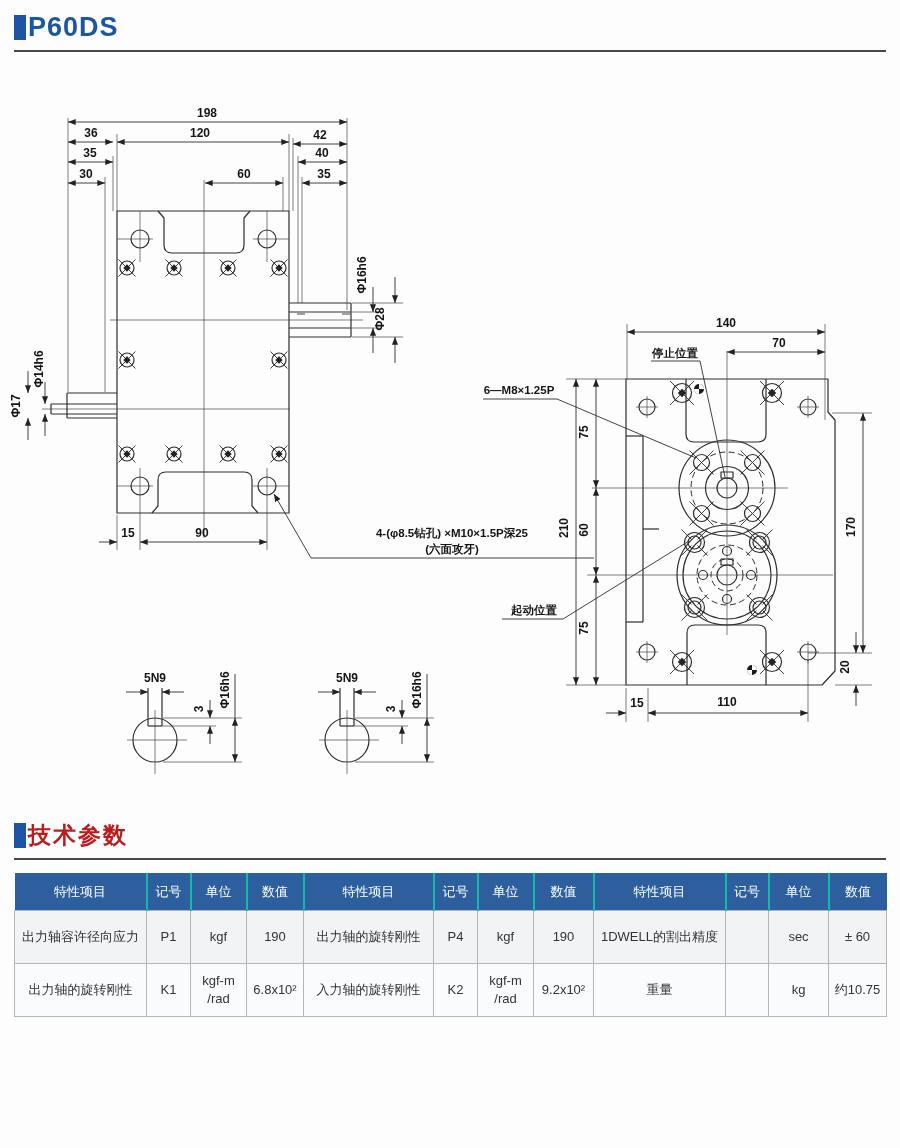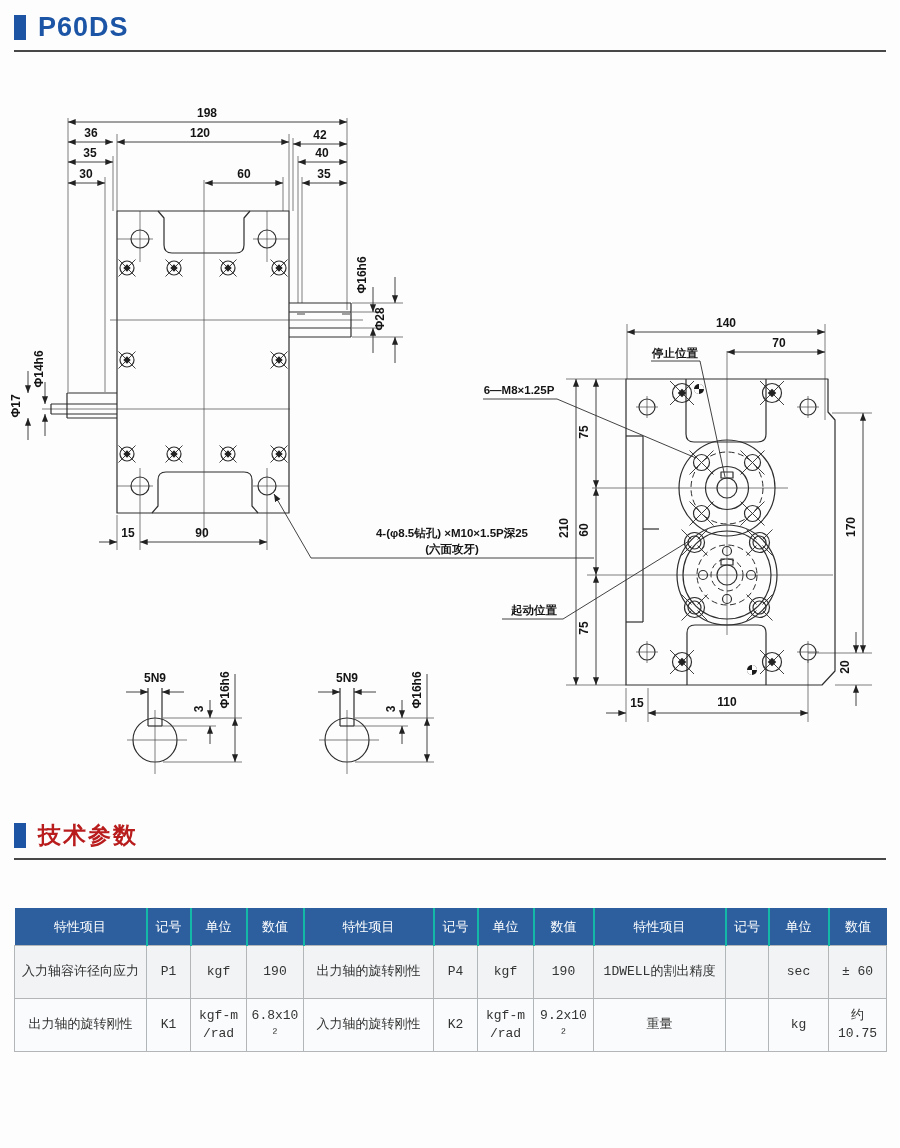--- a/index.html
+++ b/index.html
@@ -1,33 +1,33 @@
 <!DOCTYPE html>
 <html><head>
 <meta charset="utf-8">
 <style>
   html,body{margin:0;padding:0;background:#fdfdfd;}
   .page{position:relative;width:900px;height:1148px;background:#fdfdfd;overflow:hidden;
         font-family:"Liberation Sans","DejaVu Sans",sans-serif;}
-  .sec-head{position:absolute;left:14px;display:flex;align-items:center;gap:12px;}
+  .sec-head{position:absolute;left:14px;display:flex;align-items:center;gap:2px;}
   .sec-head .marker{display:inline-block;width:12px;height:25px;background:#1d55a4;}
   .sec-head h1{margin:0;font-size:27px;font-weight:bold;color:#1c55a5;letter-spacing:1px;}
   .sec-head h2{margin:0;font-size:23px;font-weight:bold;color:#b91c1c;letter-spacing:2px;}
   .rule{position:absolute;left:14px;width:872px;height:2px;background:#474747;}
   #draw{position:absolute;left:0;top:60px;}
   
   .s1{stroke:#2e2e2e;stroke-width:1.2;fill:none;stroke-linejoin:round;}
   .s0{stroke:#454545;stroke-width:0.7;fill:none;}
   .sd{stroke:#2e2e2e;stroke-width:1;fill:none;stroke-dasharray:6 3.5;}
   .dm{stroke:#2e2e2e;stroke-width:0.9;fill:none;}
   text.dt{font:bold 12px "Liberation Sans","DejaVu Sans",sans-serif;fill:#141414;text-anchor:middle;}
   text.ct{font:bold 11.5px "Liberation Sans","DejaVu Sans",sans-serif;fill:#141414;text-anchor:middle;}
   
-  table.specs{position:absolute;left:14px;top:908px;width:872px;border-collapse:collapse;
-              table-layout:fixed;border-bottom:1px solid #b3b6b9;font-family:Liberation Mono, monospace;}
+  table.specs{position:absolute;left:14px;top:873px;width:872px;border-collapse:collapse;
+              table-layout:fixed;border-bottom:1px solid #b3b6b9;}
   table.specs th{background:#2d5f9e;color:#fff;font-size:13px;font-weight:normal;height:37px;
                  border-left:2px solid #14b8a6;padding:0 2px;}
   table.specs th:first-child{border-left:none;}
   table.specs td{border:1px solid #b3b6b9;font-size:13px;color:#333;text-align:center;
                  height:48px;padding:2px 3px;line-height:1.35;word-break:break-word;}
   table.specs tbody tr:nth-child(odd){background:#f1f3f4;}
   table.specs tbody tr:nth-child(even){background:#fafbfc;}
 </style>
 </head>
 <body>
@@ -362,21 +362,21 @@
         <th>单位</th>
         <th>数值</th>
         <th>特性项目</th>
         <th>记号</th>
         <th>单位</th>
         <th>数值</th>
       </tr>
     </thead>
     <tbody>
       <tr>
-        <td>入力轴容许径向应力</td>
+        <td>出力轴容许径向应力</td>
         <td>P1</td>
         <td>kgf</td>
         <td>190</td>
         <td>出力轴的旋转刚性</td>
         <td>P4</td>
         <td>kgf</td>
         <td>190</td>
         <td>1DWELL的割出精度</td>
         <td></td>
         <td>sec</td>

